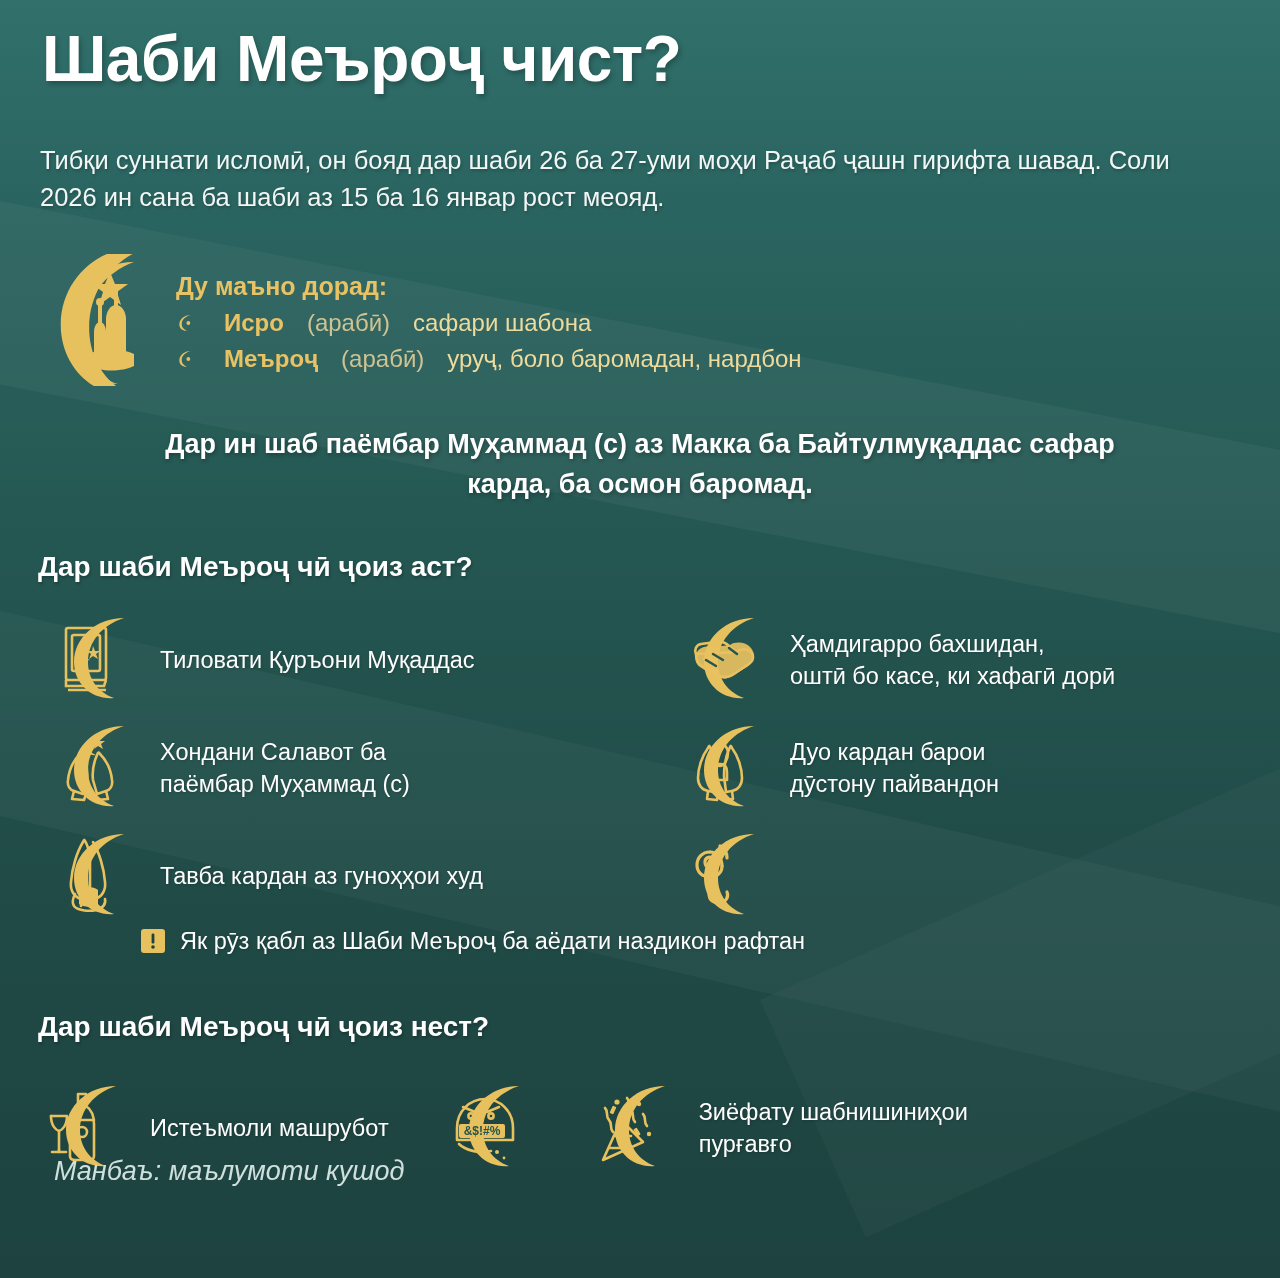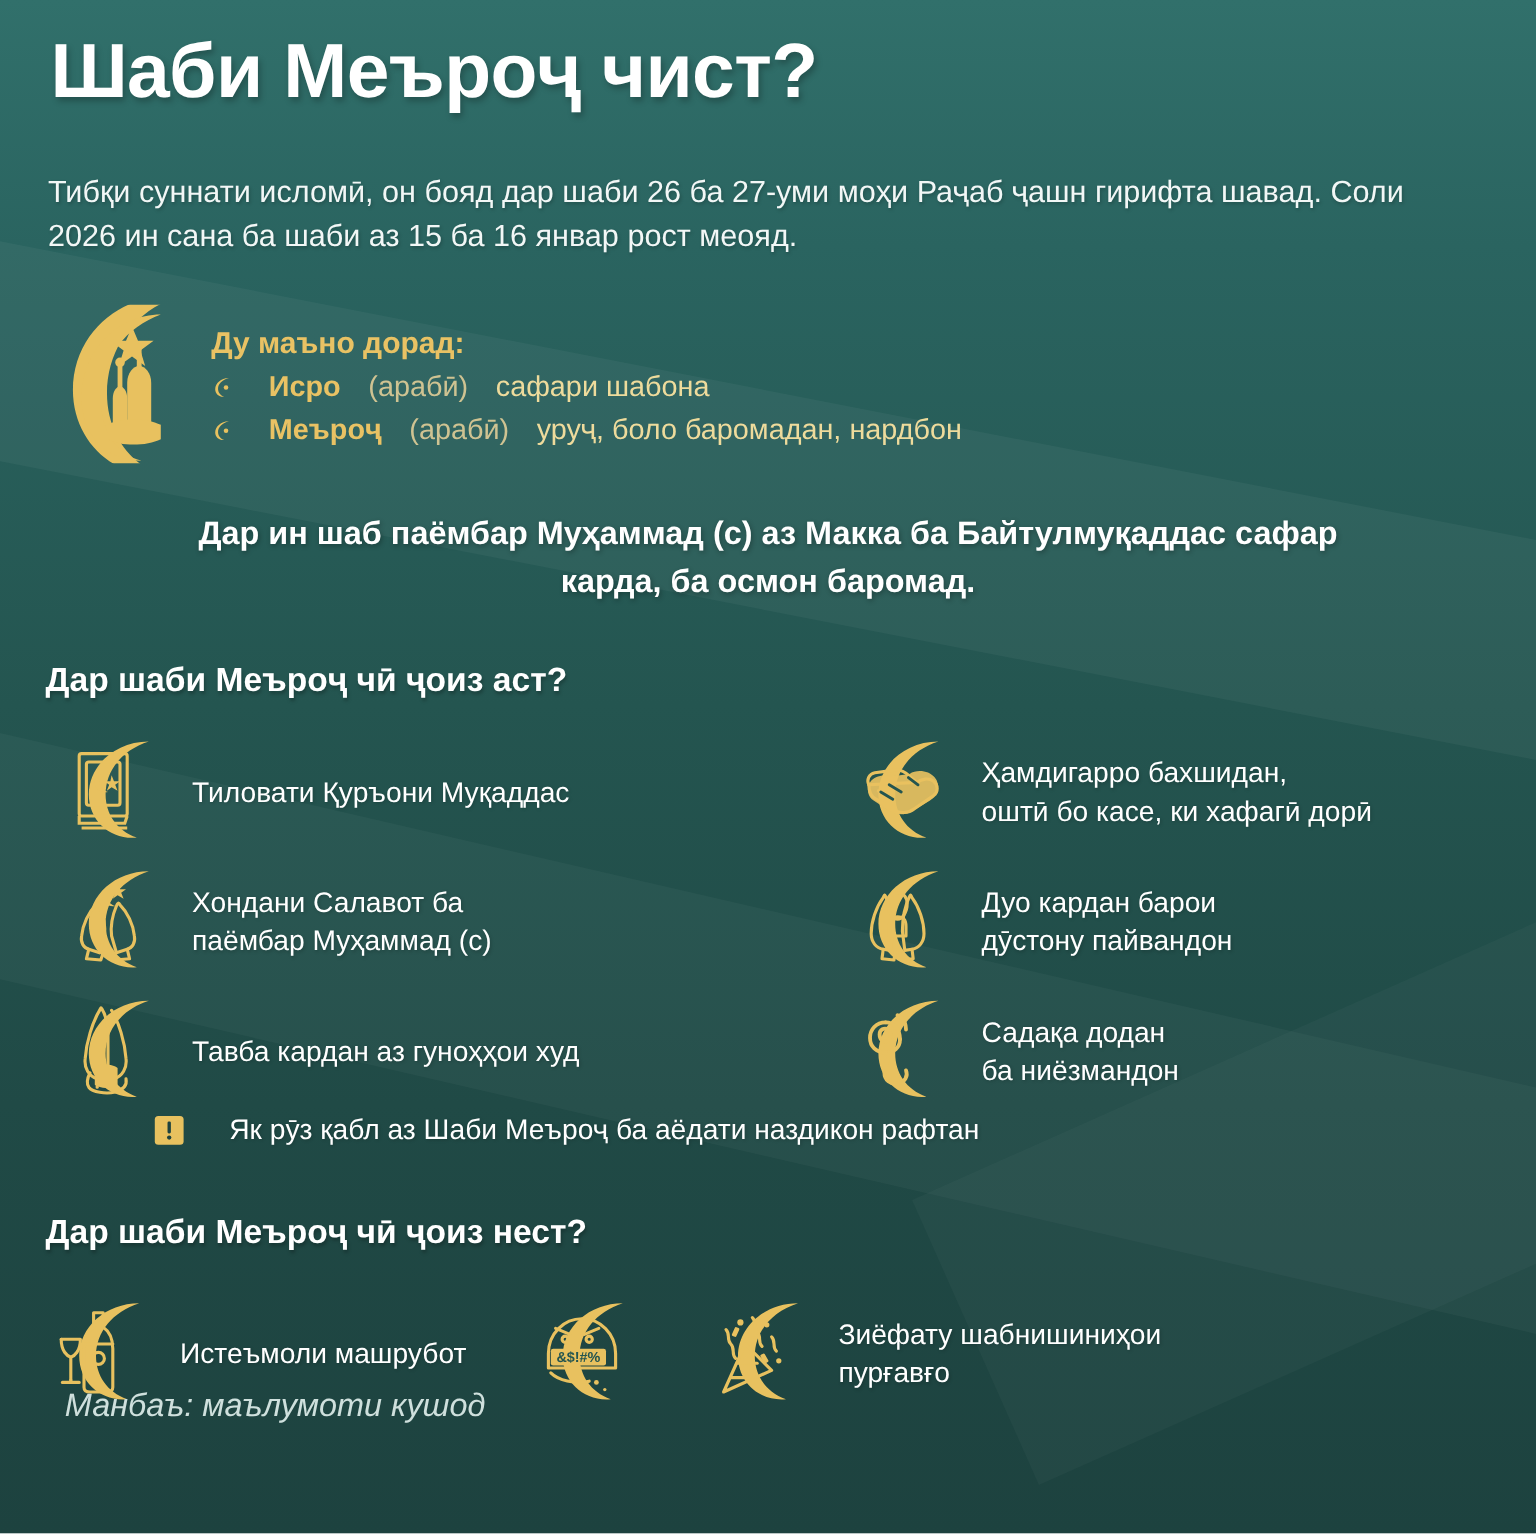--- a/index.html
+++ b/index.html
@@ -120,44 +120,43 @@
     color: #ffffff;
     text-shadow: 1px 2px 3px rgba(0,0,0,0.25);
     white-space: nowrap;
   }
   #head-allowed { left: 38px; top: 551px; }
   #head-forbidden { left: 38px; top: 1011px; }
 
   
   .allowed-col { position: absolute; }
   #allowed-left { left: 50px; top: 608px; width: 600px; }
-  #allowed-right { left: 708px; top: 608px; width: 560px; }
+  #allowed-right { left: 680px; top: 608px; width: 560px; }
 
   .item {
     display: flex;
     align-items: center;
     height: 104px;
     margin-bottom: 4px;
   }
   .item .ico { width: 96px; height: 96px; flex: 0 0 96px; }
   .item .lbl {
     margin-left: 14px;
     font-size: 23.5px;
     line-height: 32px;
     color: #ffffff;
     text-shadow: 1px 1px 3px rgba(0,0,0,0.2);
   }
 
   
   .note {
     position: absolute;
-    left: 128px; top: 928px;
+    left: 140px; top: 928px;
     display: flex;
-    align-items: flex-end;
-    gap: 23px;
+    align-items: flex-start;
   }
   .note .warn { width: 26px; height: 26px; flex: 0 0 26px; }
   .note .lbl {
     margin-left: 14px;
     font-size: 23.5px;
     color: #ffffff;
     white-space: nowrap;
     text-shadow: 1px 1px 3px rgba(0,0,0,0.2);
   }
 
@@ -341,22 +340,20 @@
         <svg class="ico" viewBox="0 0 96 96">
           <path d="M74 6 C46 6 24 26 24 50 C24 72 42 88 64 86 C47 80 38 66 38 50 C38 30 52 13 74 6 Z" fill="#e8c15f"></path>
           <g fill="none" stroke="#e8c15f" stroke-width="3.2" stroke-linecap="round" stroke-linejoin="round">
             <path d="M30 24 C22 24 17 30 17 37 C17 44 22 49 30 49 C37 49 42 45 42 38"></path>
             <path d="M42 38 C42 30 37 24 30 24"></path>
             <path d="M25 34 C25 30 29 28 32 30 C35 32 35 37 32 39 C29 41 25 39 25 34 Z"></path>
             <path d="M33 49 C33 56 29 60 29 66 C29 72 34 76 40 75 C46 74 49 69 47 64"></path>
             <path d="M40 18 C44 20 47 24 47 30"></path>
           </g>
         </svg>
-        <div class="lbl" style="white-space:pre-line">Садақа додан
-ба ниёзмандон</div>
       </div>
     </div>
 
     <div class="note">
       <svg class="warn" viewBox="0 0 26 26">
         <rect x="1" y="1" width="24" height="24" rx="3" fill="#e8c15f"></rect>
         <rect x="11.6" y="5.5" width="2.8" height="10" rx="1.2" fill="#1d423f"></rect>
         <circle cx="13" cy="19" r="1.8" fill="#1d423f"></circle>
       </svg>
       <div class="lbl">Як рӯз қабл аз Шаби Меъроҷ ба аёдати наздикон рафтан</div>

